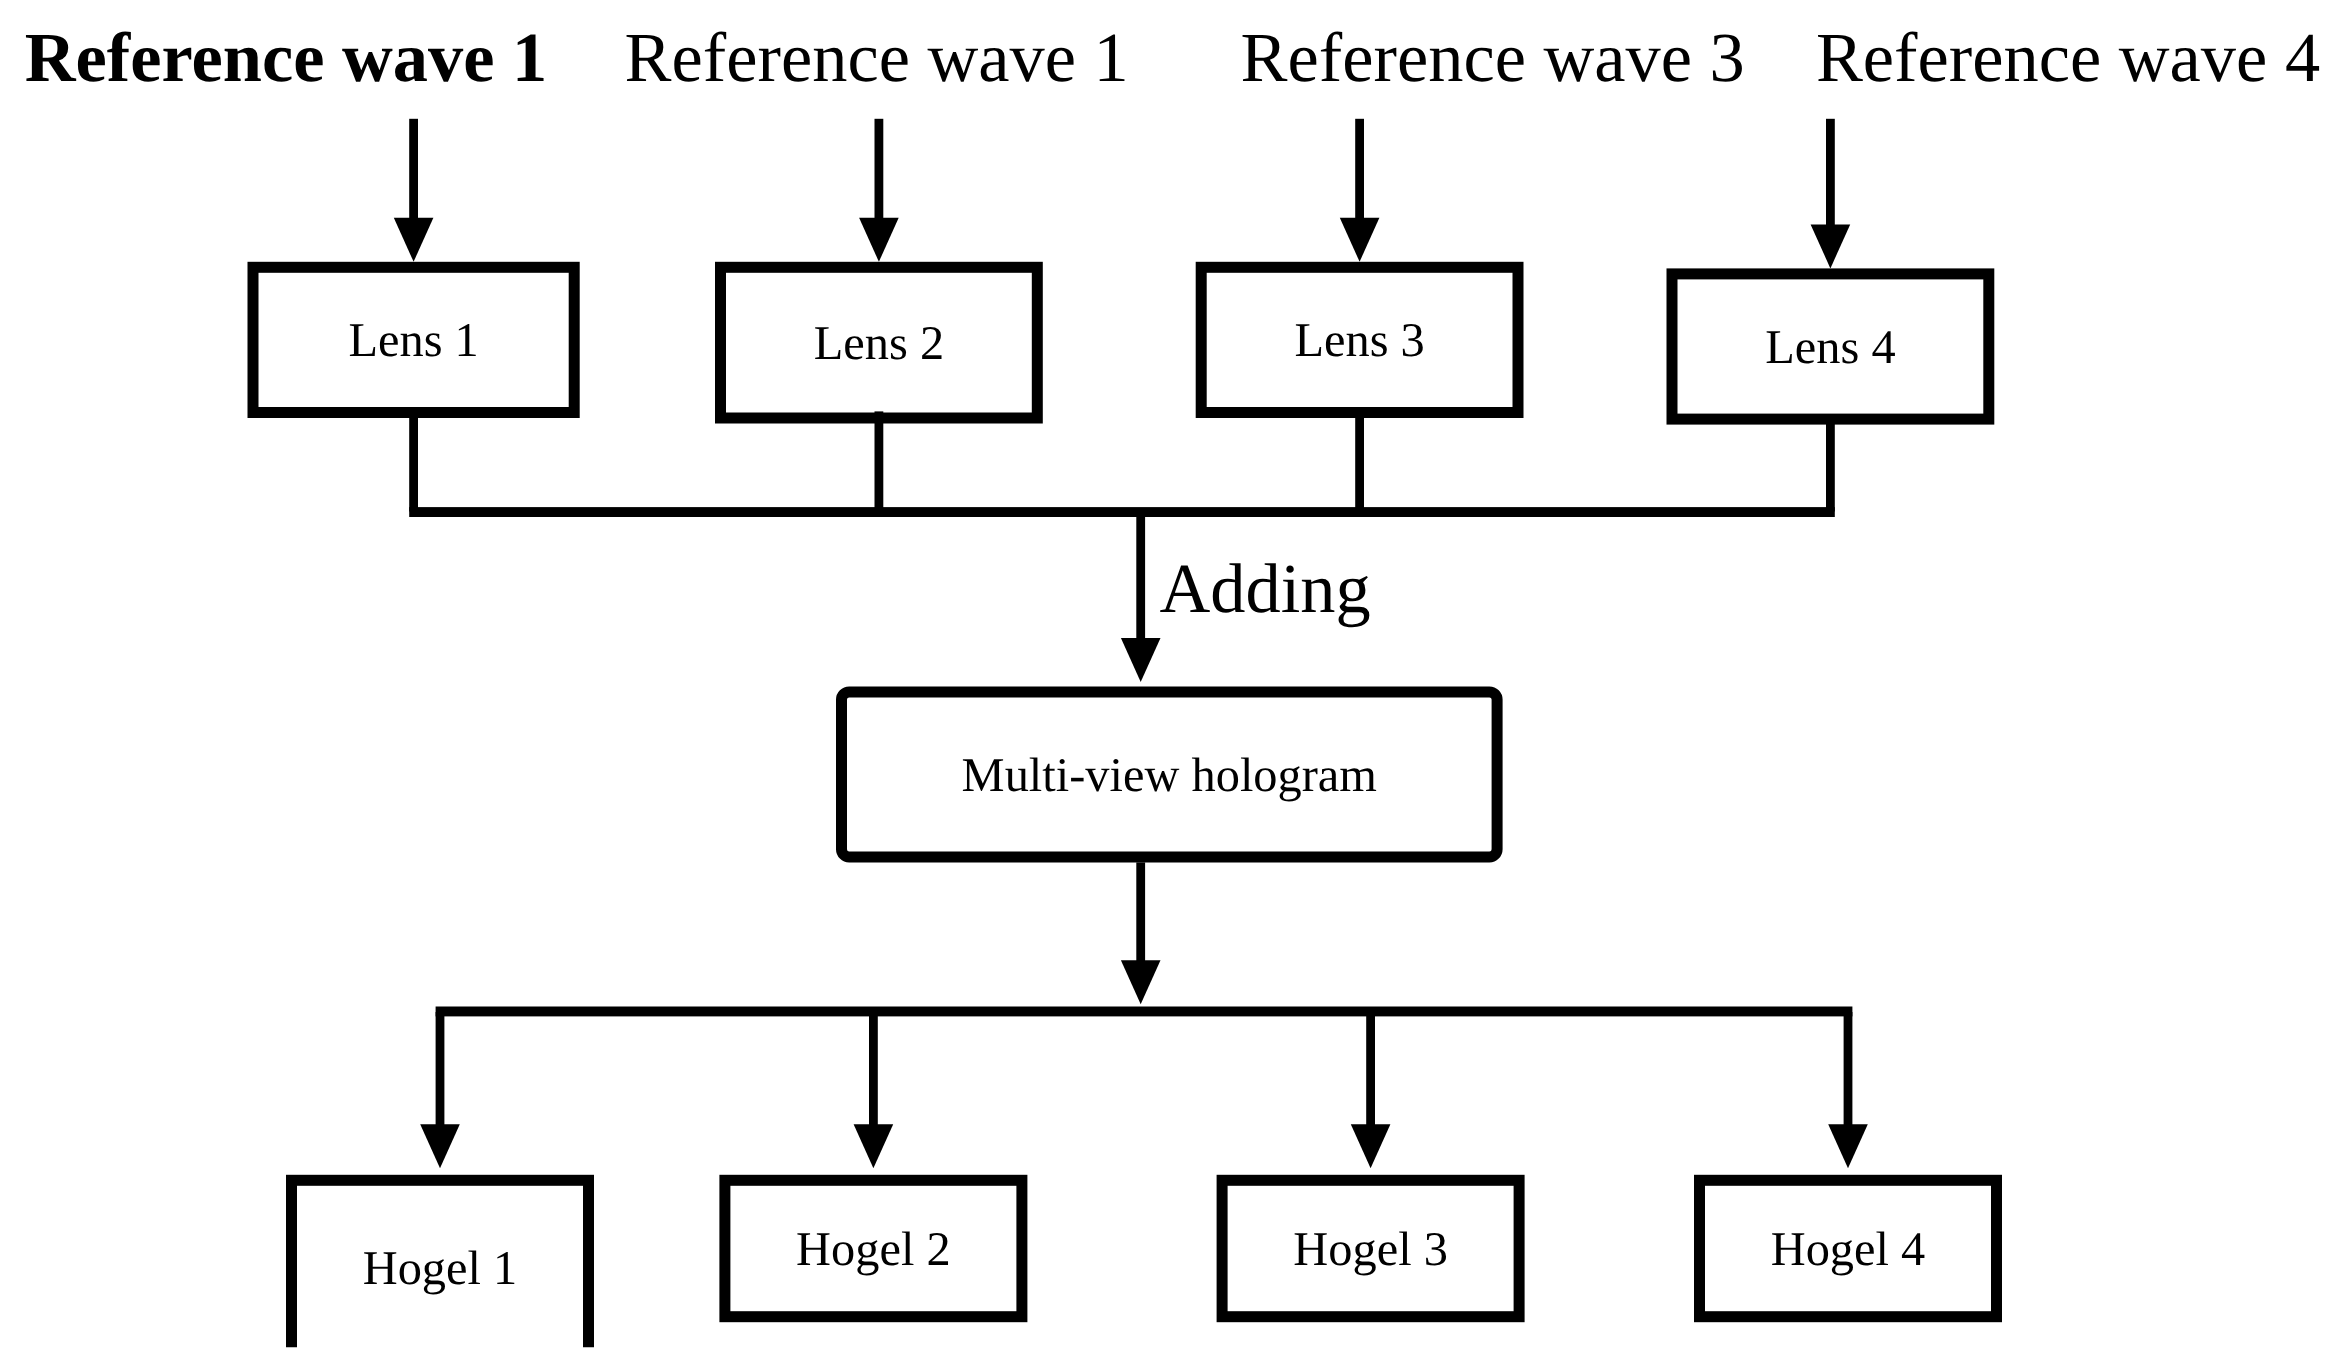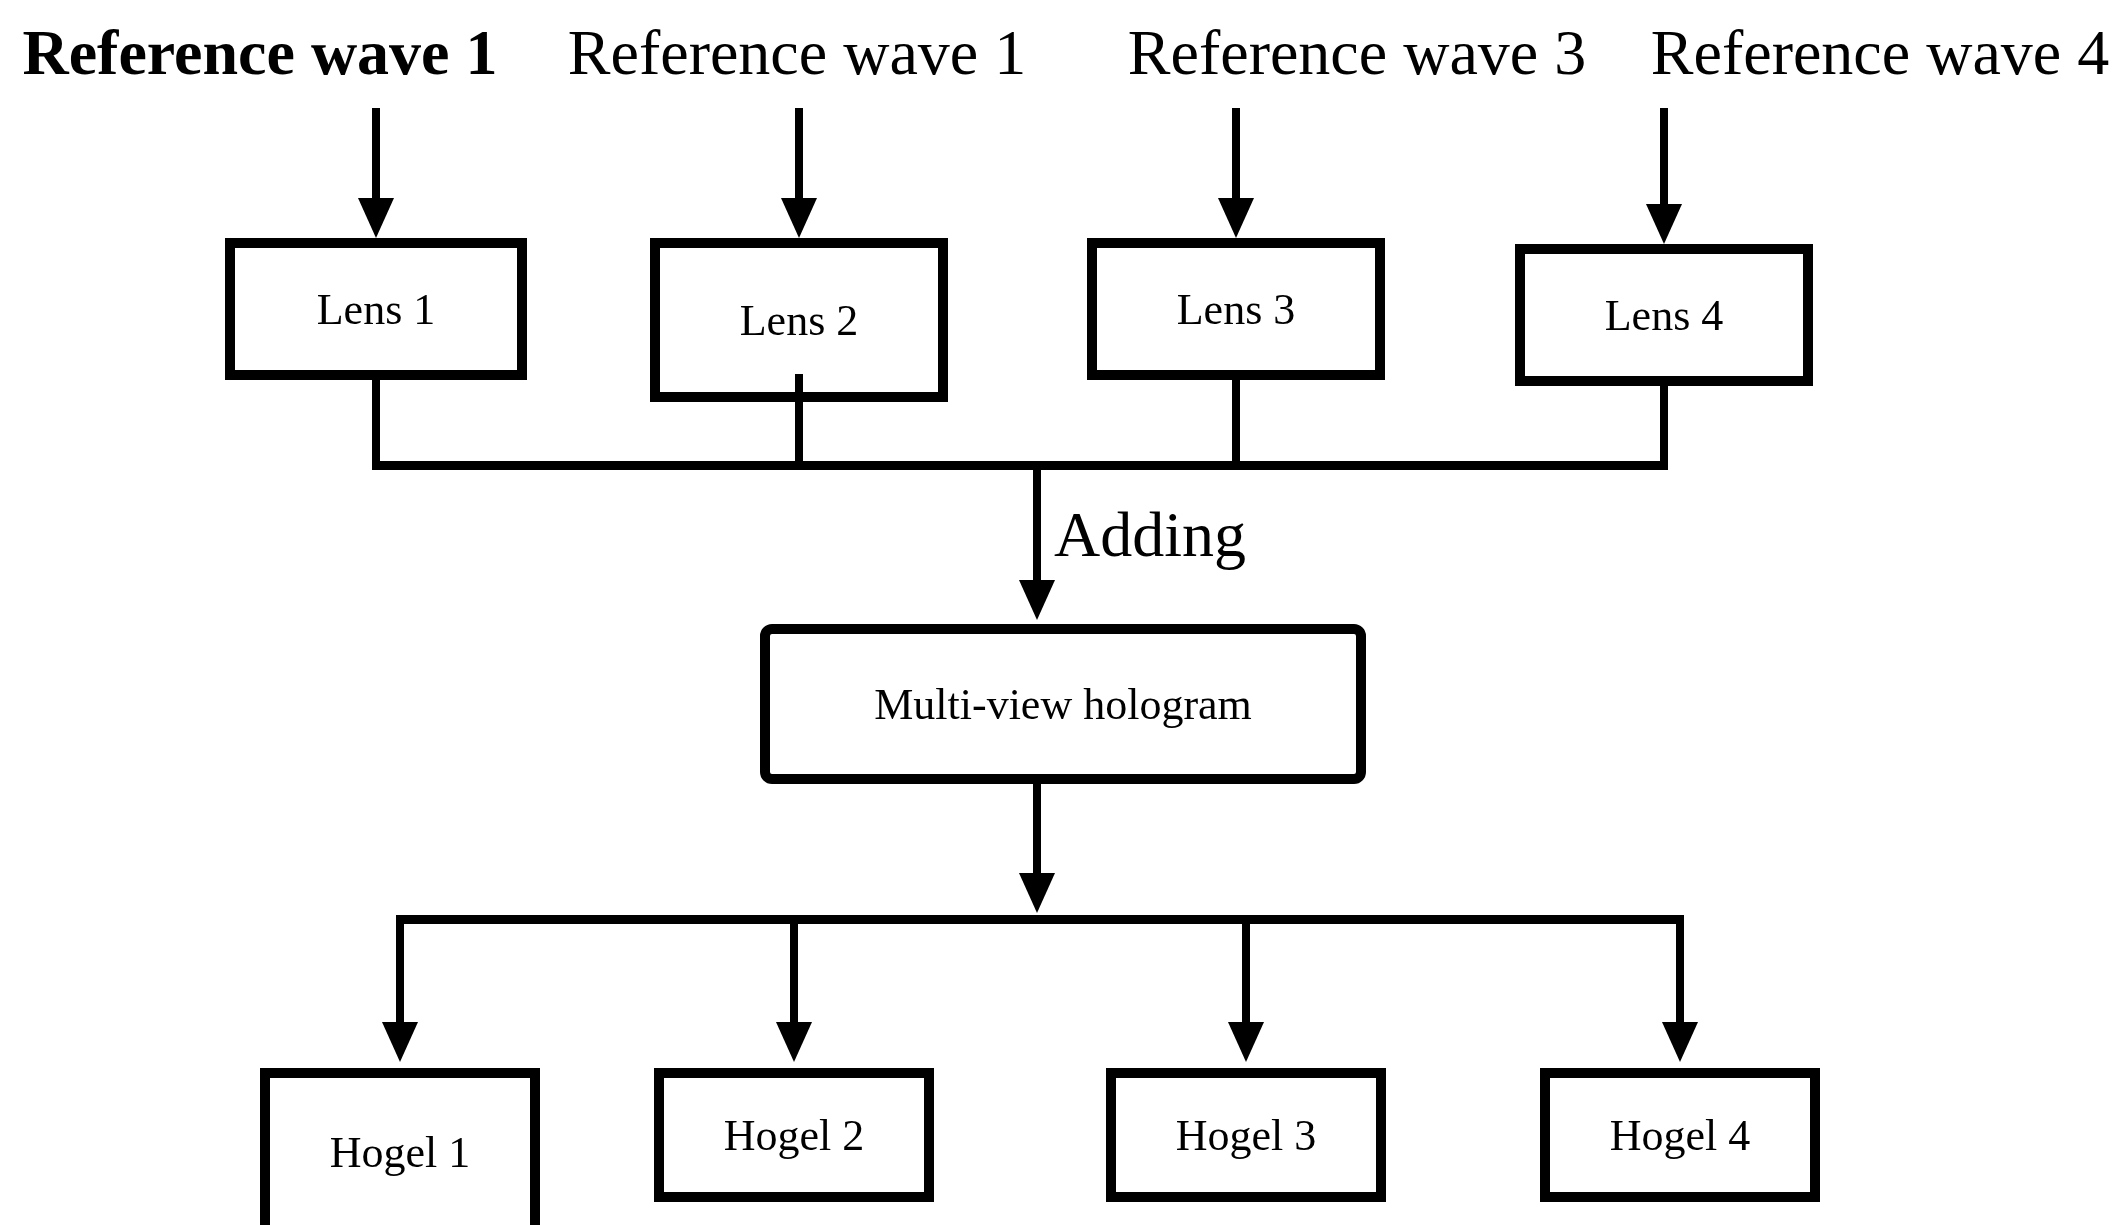--- a/index.html
+++ b/index.html
@@ -70,21 +70,21 @@
   <div class="vline" style="left:795px;top:108px;height:97px;"></div>
   <div class="head" style="left:781px;top:198px;"></div>
   <div class="vline" style="left:1232px;top:108px;height:97px;"></div>
   <div class="head" style="left:1218px;top:198px;"></div>
   <div class="vline" style="left:1660px;top:108px;height:103px;"></div>
   <div class="head" style="left:1646px;top:204px;"></div>
 
   <div class="box" style="left:225px;top:238px;width:302px;height:142px;">
       <span>Lens 1</span>
     </div>
-  <div class="box" style="left:650px;top:238px;width:298px;height:164px;">
+  <div class="box" style="left:650px;top:238px;width:298px;height:147px;">
       <span>Lens 2</span>
     </div>
   <div class="box" style="left:1087px;top:238px;width:298px;height:142px;">
       <span>Lens 3</span>
     </div>
   <div class="box" style="left:1515px;top:244px;width:298px;height:142px;justify-content:center;">
       <span>Lens 4</span>
     </div>
 
   <div class="vline" style="left:372px;top:374px;height:91px;"></div>

